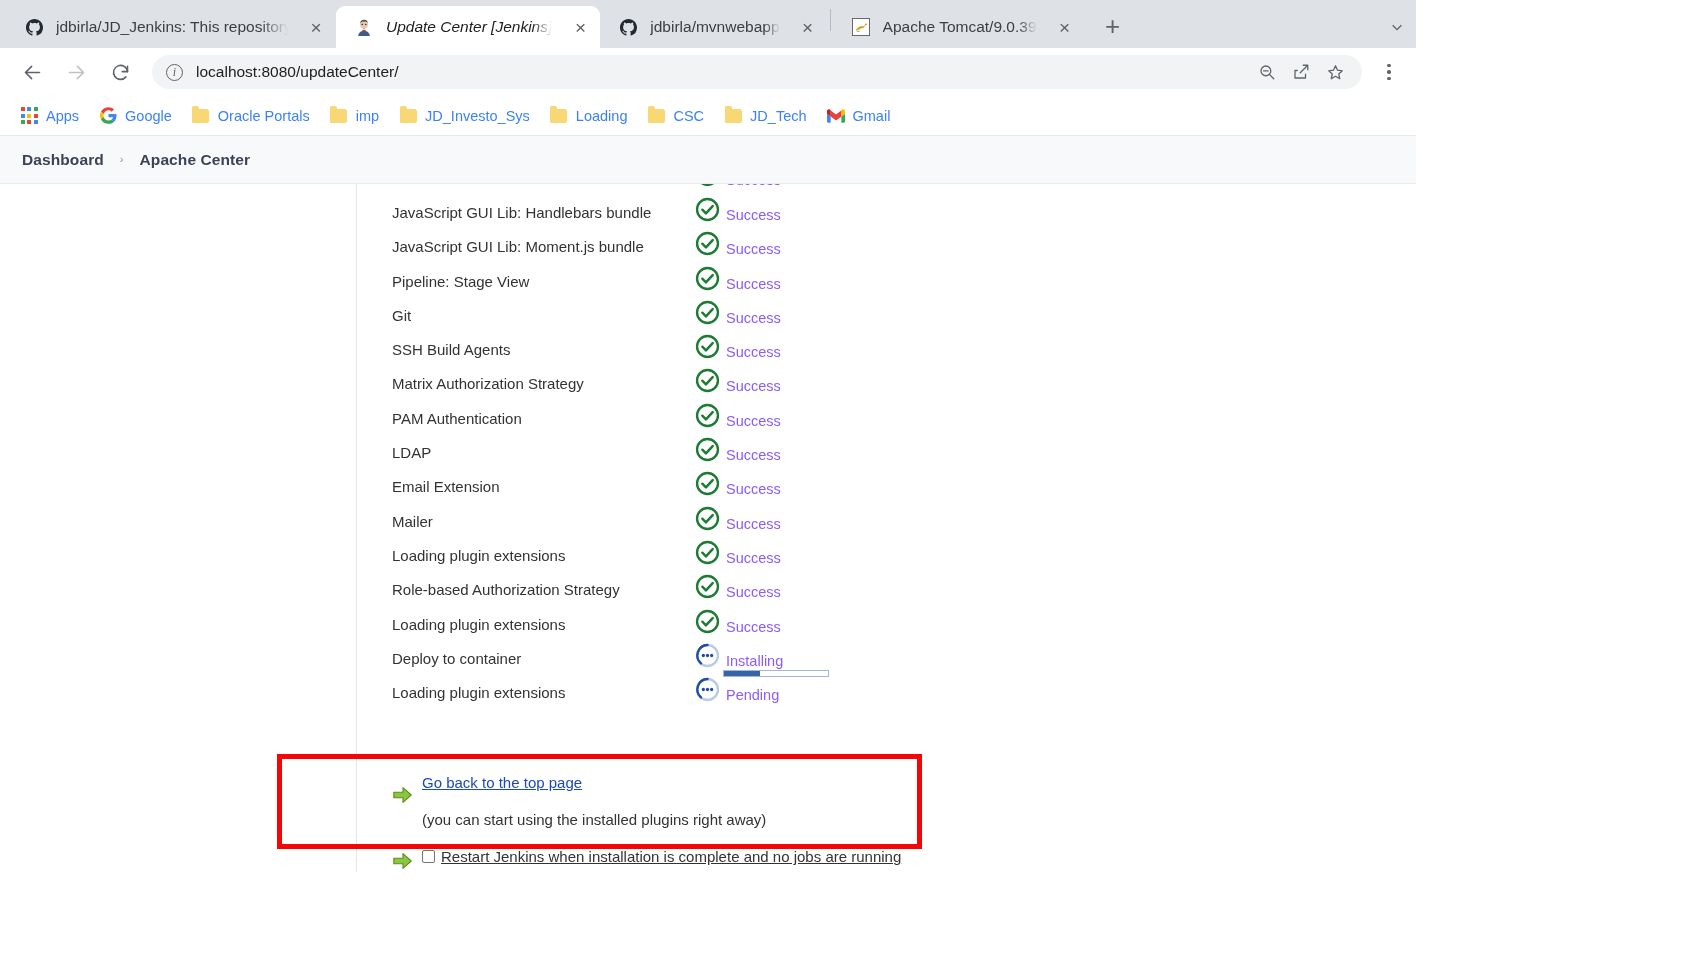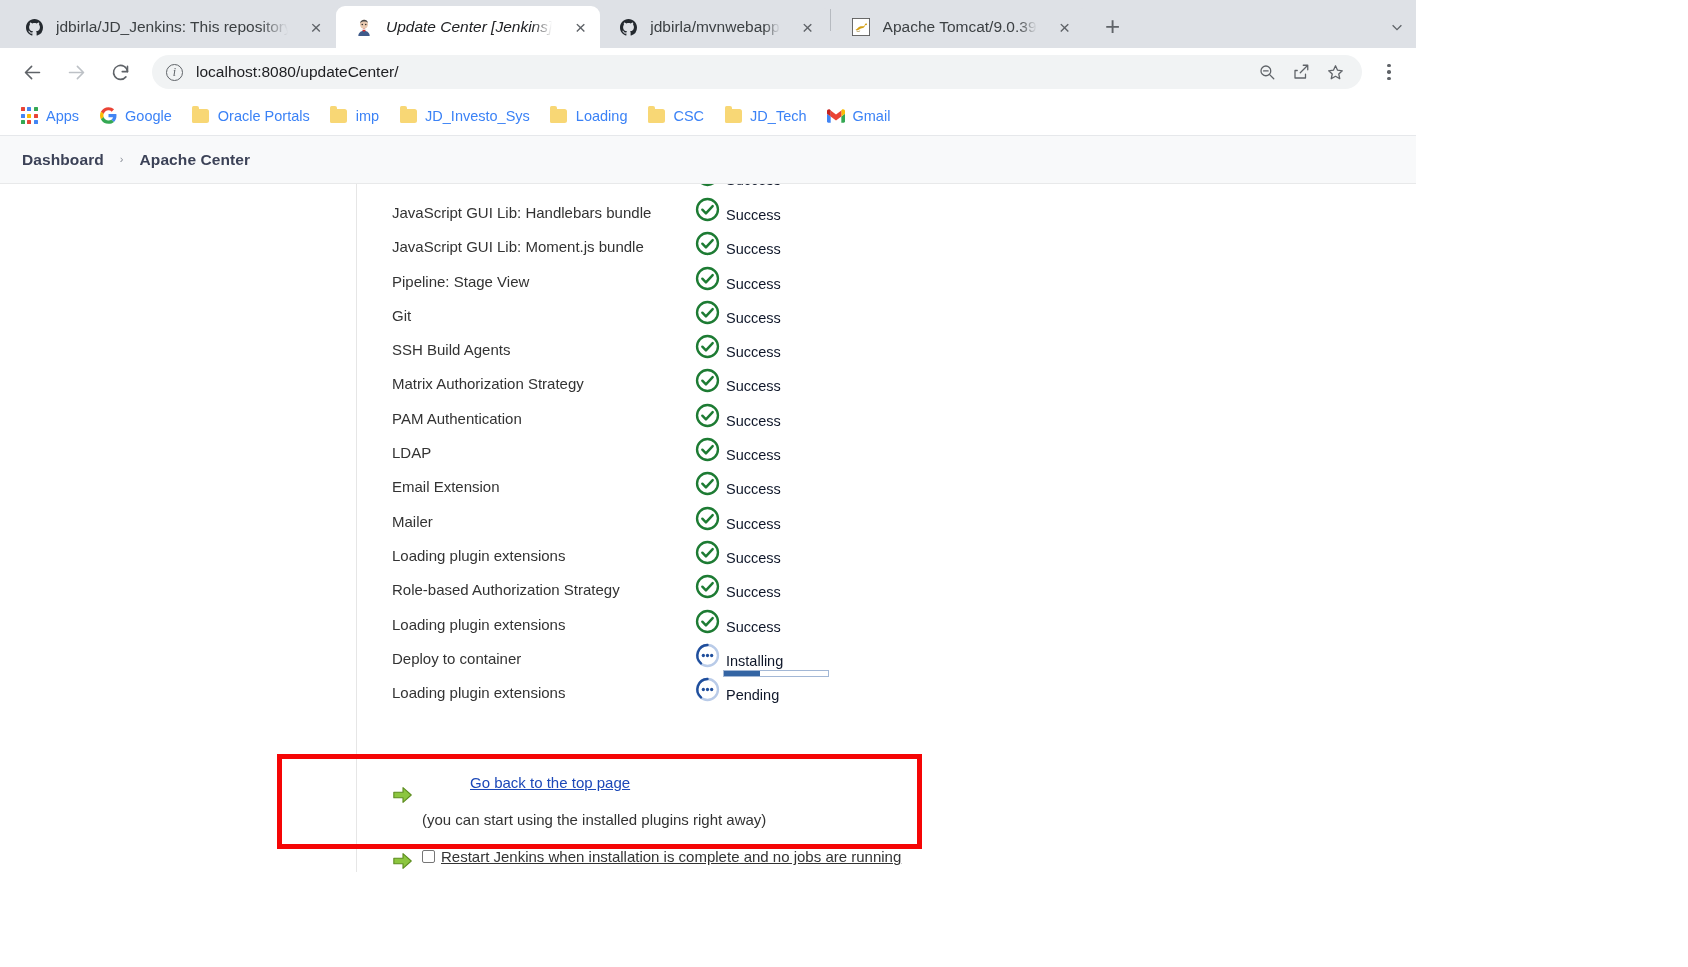--- a/index.html
+++ b/index.html
@@ -191,21 +191,21 @@
     padding-top: 6px !important;
     white-space: nowrap;
   }
   .pstat {
     padding-left: 2px !important;
     position: relative;
   }
   .stat-wrap { display: flex; align-items: flex-start; }
   .stat-icon { width: 27px; height: 27px; flex: none; position: relative; margin-top: -2px; }
   .stat-label {
-    font-size: 14.5px; color: #0f172a;
+    font-size: 14.5px; color: #8b5cf6;
     margin-left: 5px; padding-top: 9px;
     white-space: nowrap;
   }
   .progbar {
     width: 106px; height: 7px;
     border: 1px solid #a3b8d6;
     background: #ffffff;
     margin: 1px 0 0 29px;
     position: relative;
   }
@@ -217,21 +217,20 @@
   .footer-block { margin-left: 36px; padding-top: 62px; }
   .fline {
     display: flex; align-items: flex-start;
     margin-bottom: 20px;
   }
   .arrow-ico { width: 22px; height: 22px; flex: none; margin: 10px 8px 0 0; }
   .flink {
     font-size: 15px; color: #1c48b8;
     text-decoration: underline; display: block;
     font-weight: 500;
-    margin-left: 48px;
   }
   .fsub { font-size: 15px; color: #333333; display: block; margin-top: 20px; }
   .fcheck-row { display: flex; align-items: center; }
   .fcheck {
     width: 13px; height: 13px;
     border: 1px solid #767676;
     background: #fff; border-radius: 2px;
     flex: none; margin-right: 6px;
   }
   .ftext { font-size: 15px; color: #333333; text-decoration: underline; }

